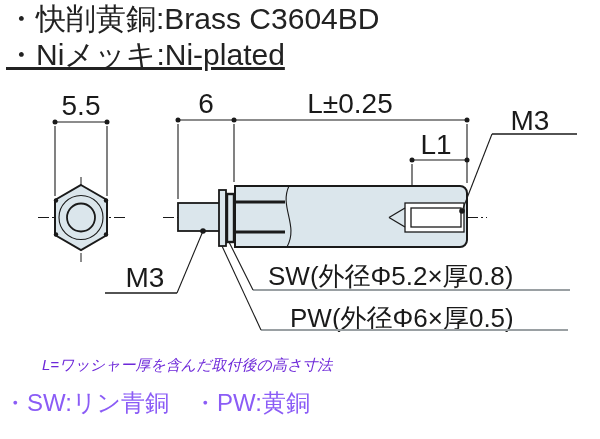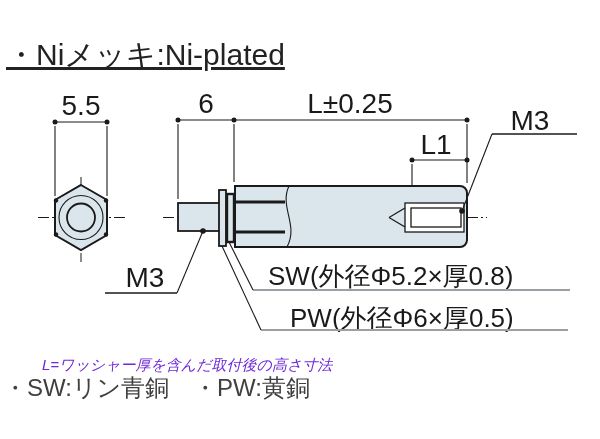--- a/index.html
+++ b/index.html
@@ -8,21 +8,21 @@
     width:600px;height:439px;
     background:#fff;
     font-family:"Liberation Sans", sans-serif;
     color:#1a1a1a;
     overflow:hidden;
   }
   .hdr-line{position:absolute;left:6px;white-space:nowrap;font-size:30px;line-height:1;color:#222;letter-spacing:0px;}
   .hdr-1{top:4px;}
   .hdr-2{top:40px;text-decoration:underline;}
   .ftr-note{position:absolute;left:42px;top:356px;font-size:15px;white-space:nowrap;color:#6d28d9;font-style:italic;}
-  .ftr-mat{position:absolute;left:3px;top:372px;font-size:24px;white-space:nowrap;color:#404040;}
+  .ftr-mat{position:absolute;left:3px;top:387px;font-size:24px;white-space:nowrap;color:#8b5cf6;}
   svg{position:absolute;left:0;top:85px;}
   svg text{font-family:"Liberation Sans", sans-serif;fill:#1a1a1a;}
   .dimtxt{font-size:28px;}
   .lbltxt{font-size:26px;}
   .thin{stroke:#1a1a1a;stroke-width:1.1;fill:none;}
   .dim{stroke:#1a1a1a;stroke-width:1.2;fill:none;}
   .outline{stroke:#1a1a1a;stroke-width:2;}
   .outline18{stroke:#1a1a1a;stroke-width:1.8;}
   .hexedge{stroke:#1a1a1a;stroke-width:3.2;}
   .hole{stroke:#1a1a1a;stroke-width:1.3;fill:#ffffff;}
@@ -30,20 +30,21 @@
   .cl{stroke:#1a1a1a;stroke-width:1;fill:none;stroke-dasharray:11 3 2 3;}
   .gray-ul{stroke:#9aa0a3;stroke-width:2;fill:none;}
   .blk-ul{stroke:#1a1a1a;stroke-width:1.5;fill:none;}
   .dot{fill:#1a1a1a;stroke:none;}
 </style>
 </head>
 <body>
 
 <div class="canvas">
 
+  <div class="hdr-line hdr-1">・快削黄銅:Brass C3604BD</div>
   <div class="hdr-line hdr-2">・Niメッキ:Ni-plated</div>
 
   <svg width="600" height="260" viewBox="0 0 600 260">
 
     <g>
       <line class="cl" x1="38" y1="132.5" x2="126" y2="132.5"></line>
       <line class="cl" x1="81" y1="92" x2="81" y2="177"></line>
       <polygon class="outline" points="81,100 107,115 107,150 81,165 55,150 55,115" fill="#dbe6ec"></polygon>
       <circle class="thin" cx="81" cy="132.5" r="22"></circle>
       <circle class="outline18" cx="81" cy="132.5" r="14" fill="none"></circle>

